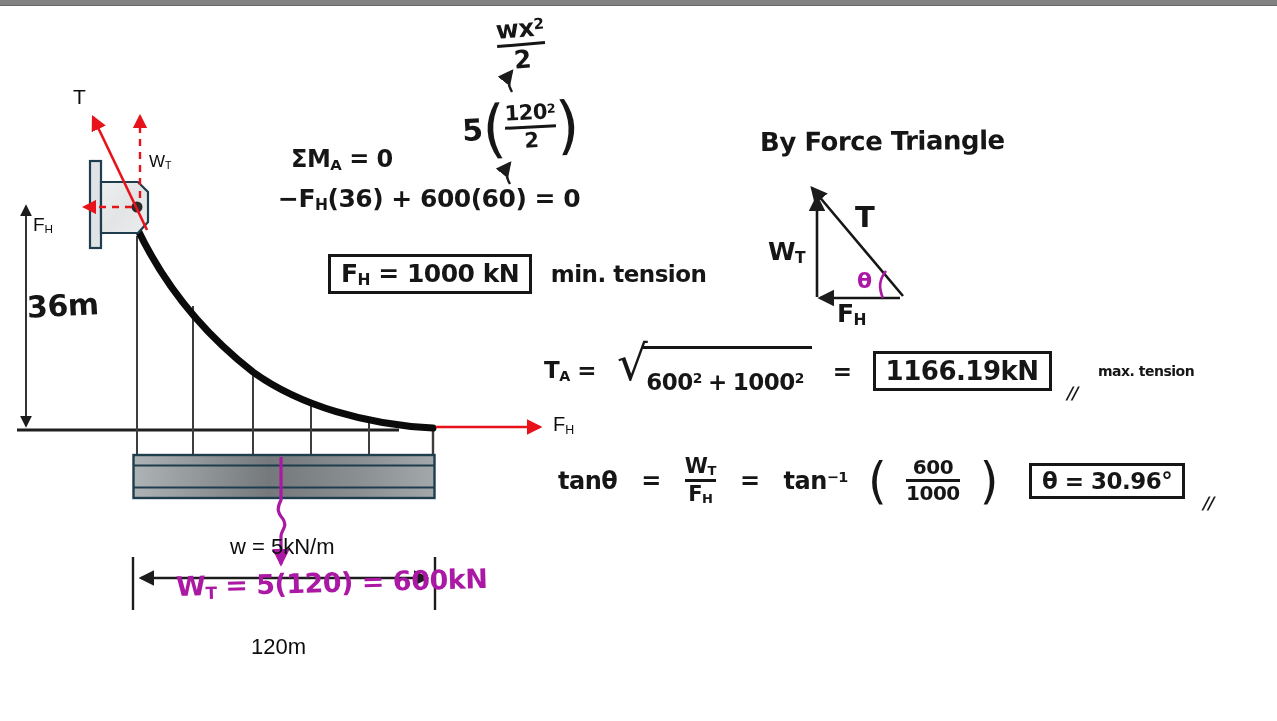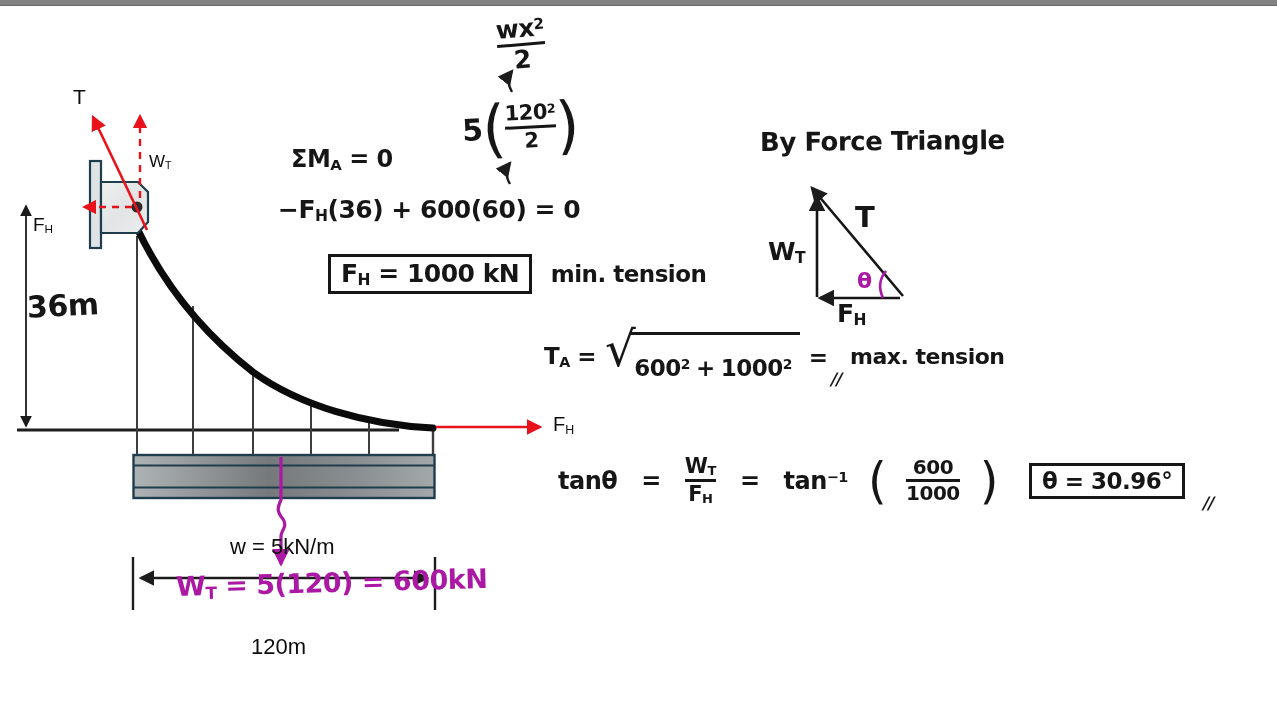--- a/index.html
+++ b/index.html
@@ -127,42 +127,43 @@
     <span class="frac" style="font-size:21px;">
       <span><span>120</span><span class="p">2</span></span>
       <span class="frac-bar"></span>
       <span>2</span>
     </span>
     <span class="bigp">)</span>
   </div>
 
   <div class="lbl hw" style="left:291px;top:145px;font-size:24px;"><span>ΣM</span><span class="s">A</span> <span>= 0</span></div>
 
-  <div class="lbl hw" style="left:278px;top:195px;font-size:25px;"><span>−F</span><span class="s">H</span><span>(36) + 600(60) = 0</span></div>
+  <div class="lbl hw" style="left:278px;top:184px;font-size:25px;"><span>−F</span><span class="s">H</span><span>(36) + 600(60) = 0</span></div>
 
   <div class="lbl" style="left:316px;top:254px;padding-left:12px;">
     <span class="box hw" style="font-size:25px;"><span>F</span><span class="s">H</span> <span>= 1000 kN</span></span>
     <span class="hw" style="font-size:23px;margin-left:14px;">min. tension</span>
   </div>
 
   <div class="lbl hw" style="left:760px;top:126px;font-size:26px;transform:rotate(-0.5deg);"><span>By Force Triangle</span></div>
   <div class="lbl hw" style="left:855px;top:200px;font-size:29px;"><span>T</span></div>
   <div class="lbl hw" style="left:768px;top:237px;font-size:25px;"><span>W</span><span class="s">T</span></div>
   <div class="lbl hw mag" style="left:857px;top:268px;font-size:22px;"><span>θ</span></div>
   <div class="lbl hw" style="left:837px;top:299px;font-size:25px;"><span>F</span><span class="s">H</span></div>
 
-  <div class="lbl hw row" style="left:544px;top:332px;font-size:23px;gap:9px;">
+  <div class="lbl hw row" style="left:544px;top:346px;font-size:23px;gap:21px;">
     <span><span>T</span><span class="s">A</span><span> =</span></span>
     <span class="sqrt">
       <span class="sqrt-sign">√</span>
       <span class="sqrt-body"><span>600</span><span class="p">2</span><span style="margin:0 6px;">+</span><span>1000</span><span class="p">2</span></span>
     </span>
     <span>=</span>
+    <span class="box" style="font-size:26px;"><span>1166.19kN</span></span>
     <span class="ticks" style="font-size:17px;margin-left:-6px;">//</span>
-    <span style="font-size:22px;">max. tension</span>
+    <span style="font-size:14px;">max. tension</span>
   </div>
 
   <div class="lbl hw row" style="left:558px;top:455px;font-size:24px;gap:24px;">
     <span>tanθ</span>
     <span>=</span>
     <span class="frac" style="font-size:21px;">
       <span><span>W</span><span class="s">T</span></span>
       <span class="frac-bar"></span>
       <span><span>F</span><span class="s">H</span></span>
     </span>

